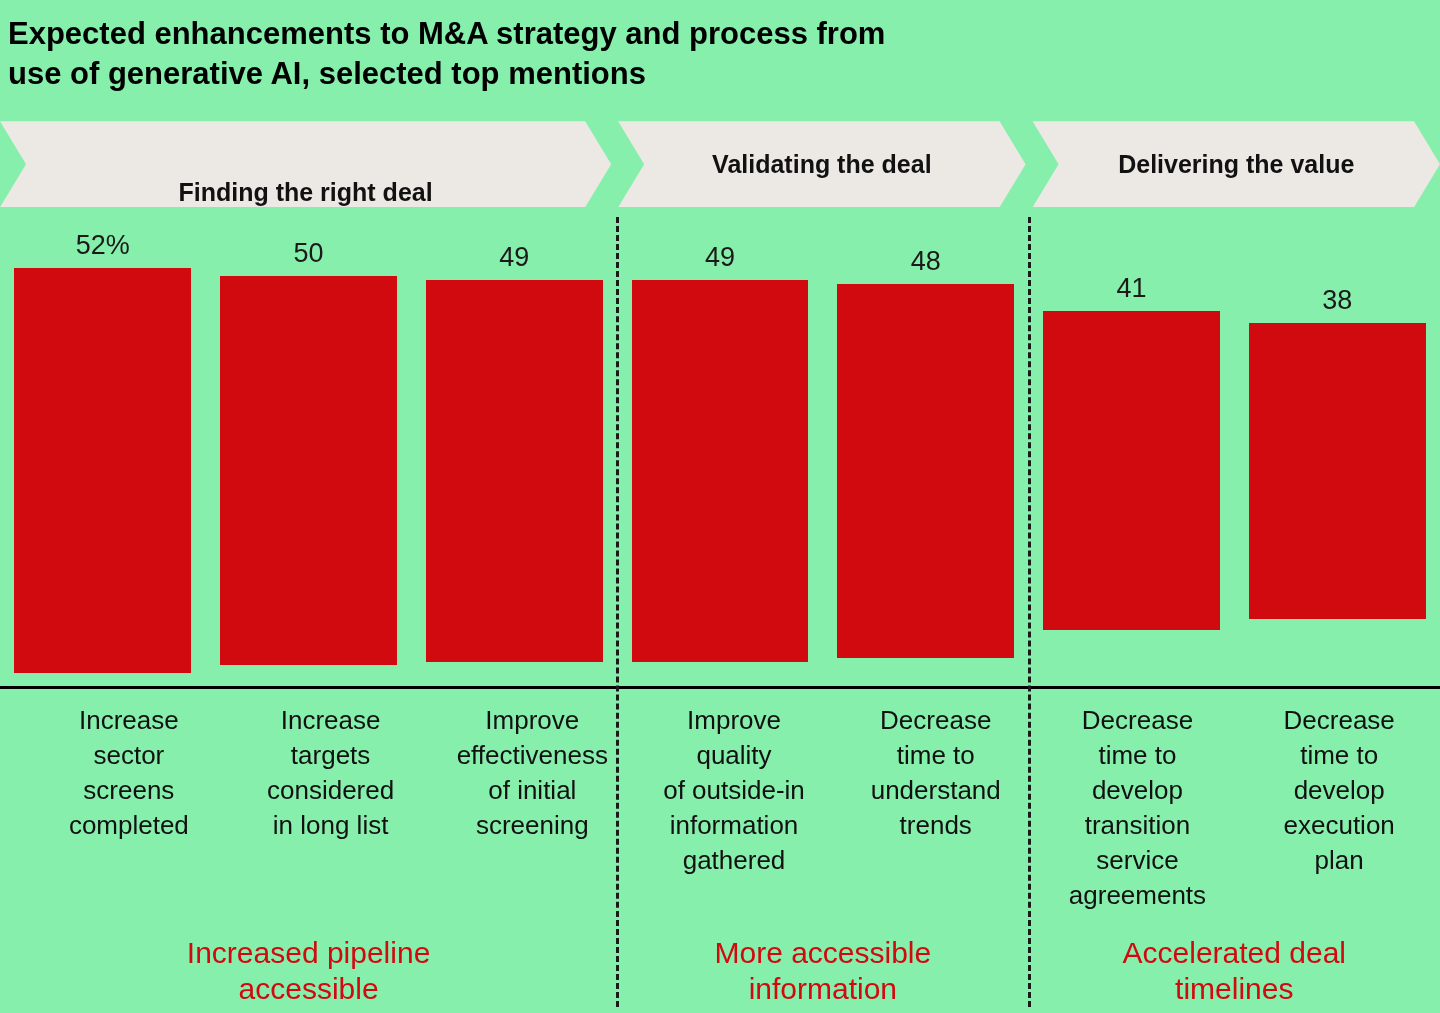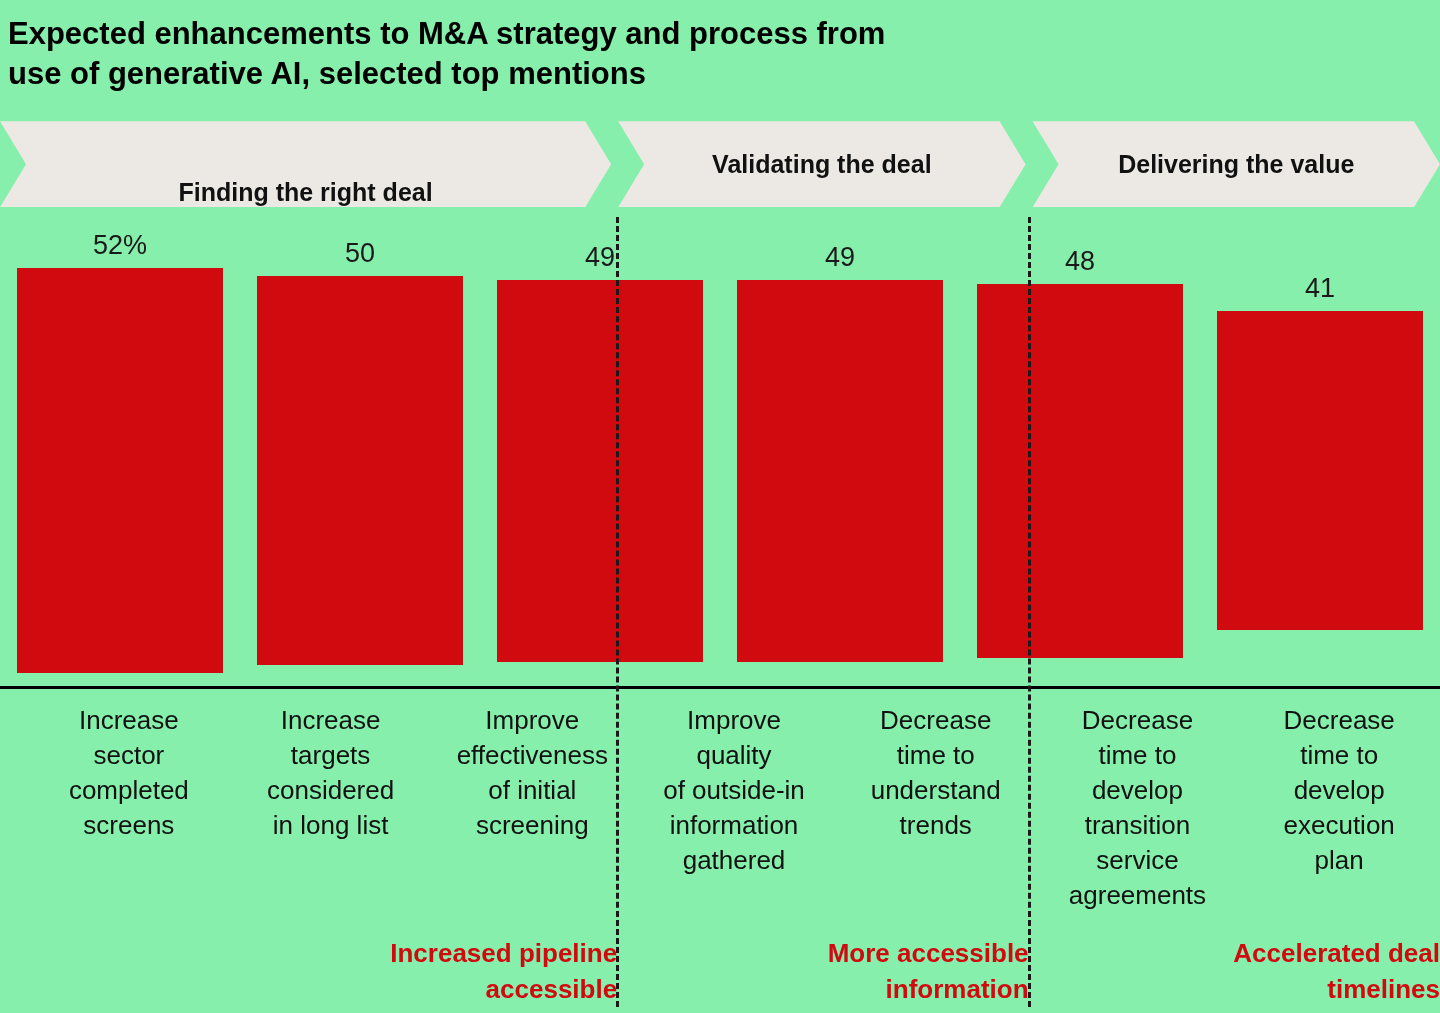--- a/index.html
+++ b/index.html
@@ -79,23 +79,23 @@
     line-height: 35px;
     color: #111;
   }
   .label-cell .b { font-weight: 400; }
   .captions-row {
     display: flex;
     margin-top: 22px;
   }
   .caption {
     flex-basis: 0;
-    text-align: right;
-    font-size: 26px;
-    font-weight: 700;
+    text-align: center;
+    font-size: 30px;
+    font-weight: 400;
     line-height: 36px;
     color: var(--caption-color);
   }
   .sep {
     position: absolute;
     top: 0;
     bottom: 0;
     width: 0;
     border-left: 3px dashed #1a1a1a;
   }
@@ -142,27 +142,31 @@
           <div class="bar" style="height: 382px;"></div>
         </div>
         <div class="col">
           <div class="bar-value">48</div>
           <div class="bar" style="height: 374px;"></div>
         </div>
         <div class="col">
           <div class="bar-value">41</div>
           <div class="bar" style="height: 319px;"></div>
         </div>
+        <div class="col">
+          <div class="bar-value">38</div>
+          <div class="bar" style="height: 296px;"></div>
+        </div>
       </div>
     <div class="labels-row" id="labels-row">
         <div class="label-cell">
           <div><span>Increase</span></div>
           <div><span class="b">sector</span></div>
+          <div><span class="b">screens</span></div>
           <div><span>completed</span></div>
-          <div><span class="b">screens</span></div>
         </div>
         <div class="label-cell">
           <div><span>Increase</span></div>
           <div><span class="b">targets</span></div>
           <div><span class="b">considered</span></div>
           <div><span>in long list</span></div>
         </div>
         <div class="label-cell">
           <div><span>Improve</span></div>
           <div><span>effectiveness</span></div>

